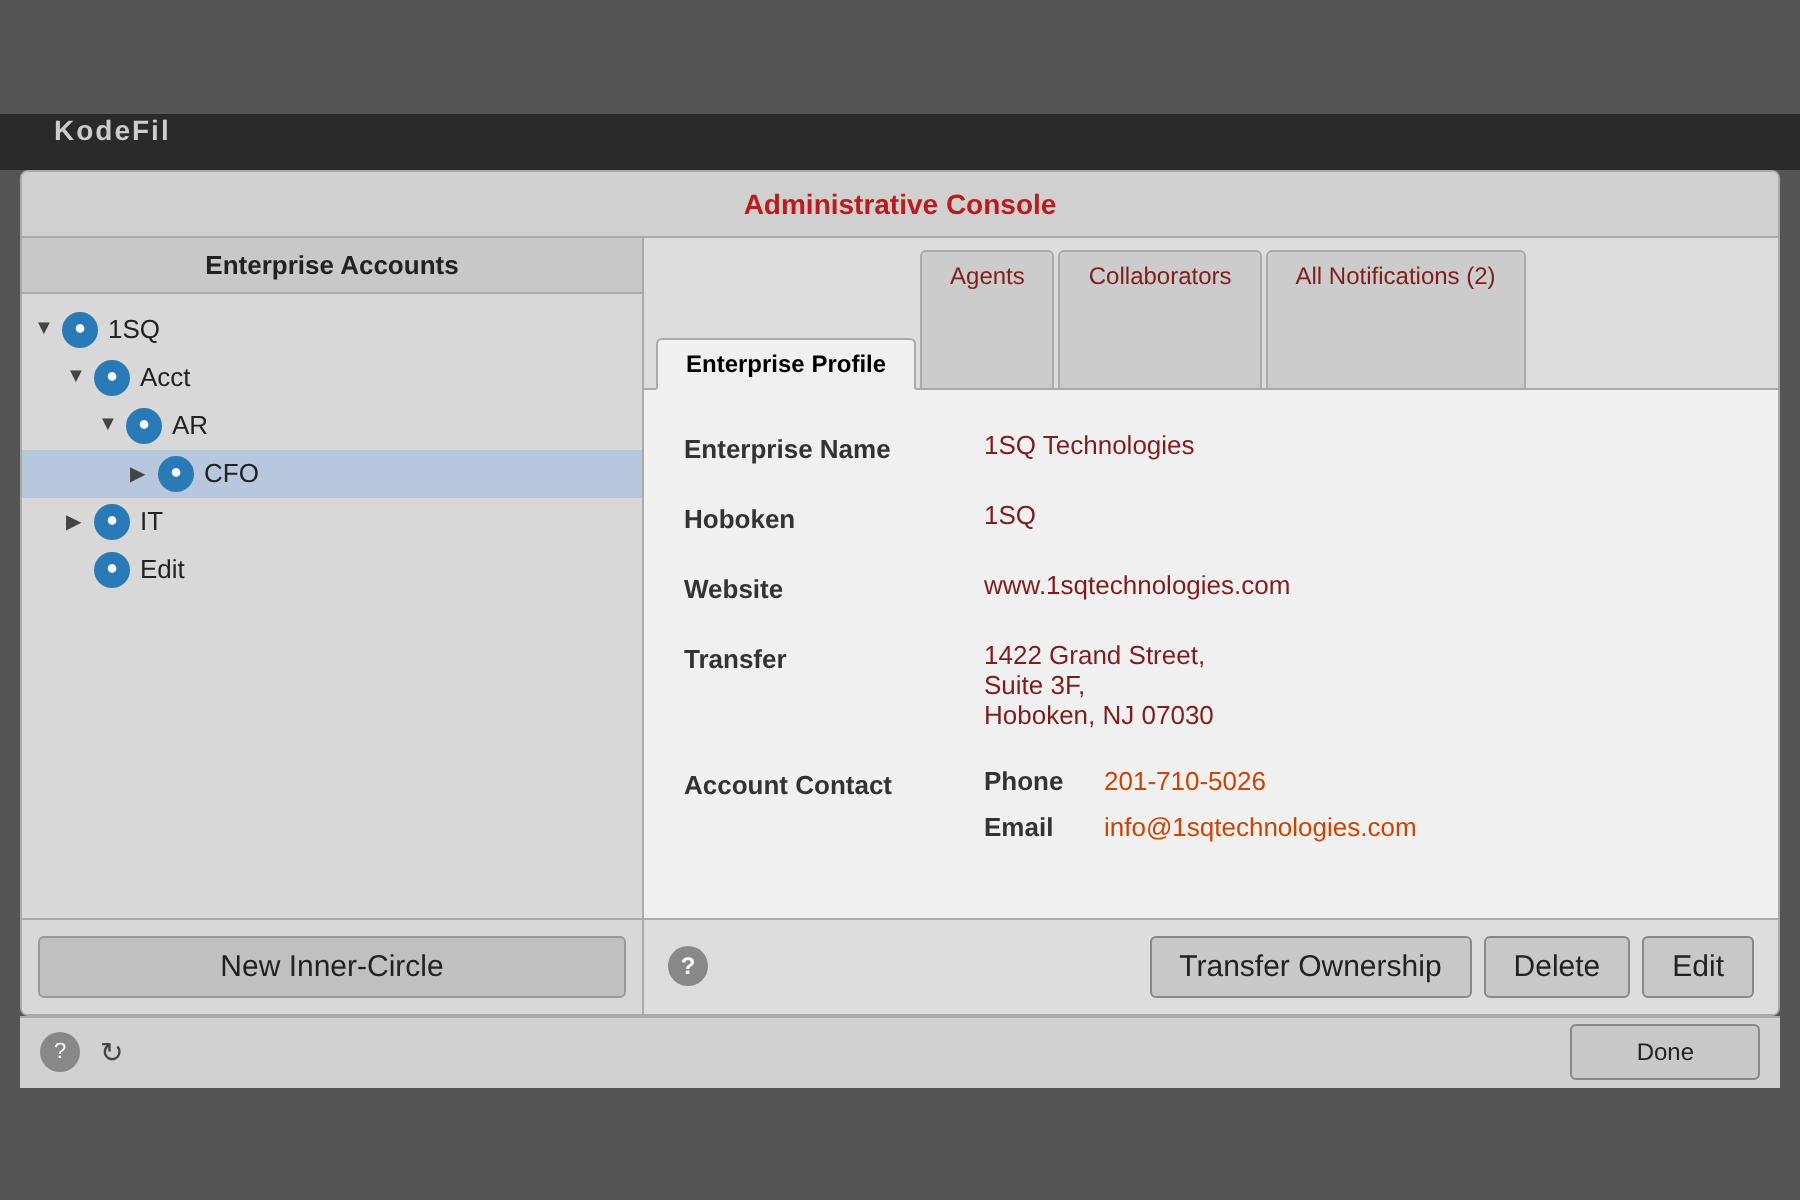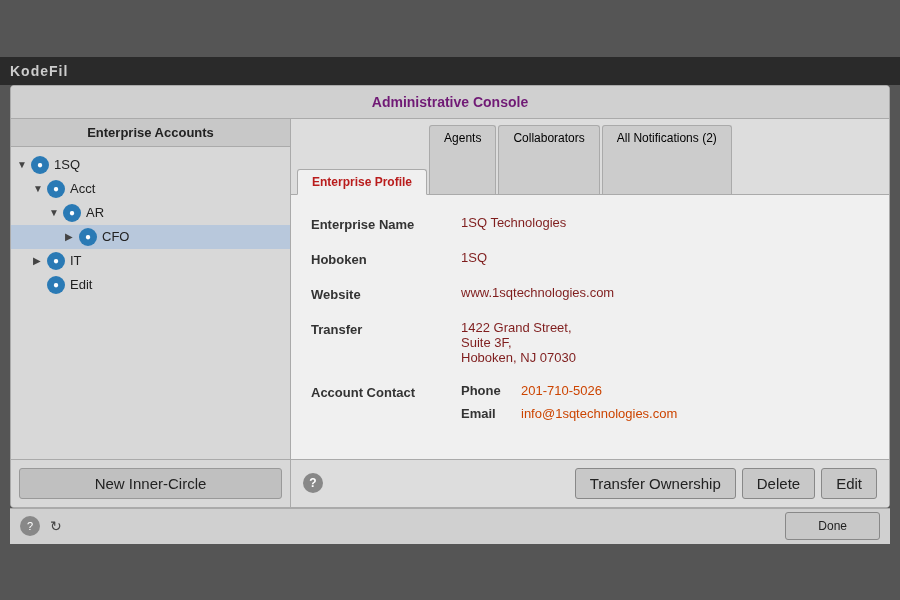--- a/index.html
+++ b/index.html
@@ -15,22 +15,21 @@
       align-items: center;
       justify-content: center;
     }
 
     
     .top-bar {
       width: 900px;
       height: 28px;
       background: #2a2a2a;
       display: flex;
-      align-items: center;
-      padding: 0 10px;
+      padding: 0 27px;
       flex-shrink: 0;
     }
     .top-bar-logo {
       color: #ccc;
       font-size: 14px;
       font-weight: bold;
       letter-spacing: 1px;
     }
 
     
@@ -44,32 +43,32 @@
       flex-direction: column;
     }
 
     .window-title-bar {
       background: #d0d0d0;
       border-bottom: 1px solid #aaa;
       text-align: center;
       padding: 8px;
       font-size: 14px;
       font-weight: bold;
-      color: #701a75;
+      color: #b91c1c;
     }
 
     .window-content {
       display: flex;
       flex: 1;
       height: 480px;
     }
 
     
     .sidebar {
-      width: 280px;
+      width: 311px;
       background: #d8d8d8;
       border-right: 1px solid #aaa;
       display: flex;
       flex-direction: column;
       flex-shrink: 0;
     }
 
     .sidebar-header {
       background: #c8c8c8;
       border-bottom: 1px solid #aaa;
@@ -164,28 +163,28 @@
       gap: 2px;
     }
 
     .tab {
       padding: 5px 14px;
       border: 1px solid #aaa;
       border-bottom: none;
       border-radius: 3px 3px 0 0;
       cursor: pointer;
       font-size: 12px;
-      color: #000000;
+      color: #7f1d1d;
       background: #ccc;
     }
     .tab.active {
       background: #f0f0f0;
       border-bottom: 1px solid #f0f0f0;
       margin-bottom: -1px;
-      color: #b91c1c;
+      color: #000000;
       font-weight: bold;
       margin-top: 44px;
     }
 
     
     .tab-content {
       flex: 1;
       padding: 20px;
       overflow-y: auto;
     }

